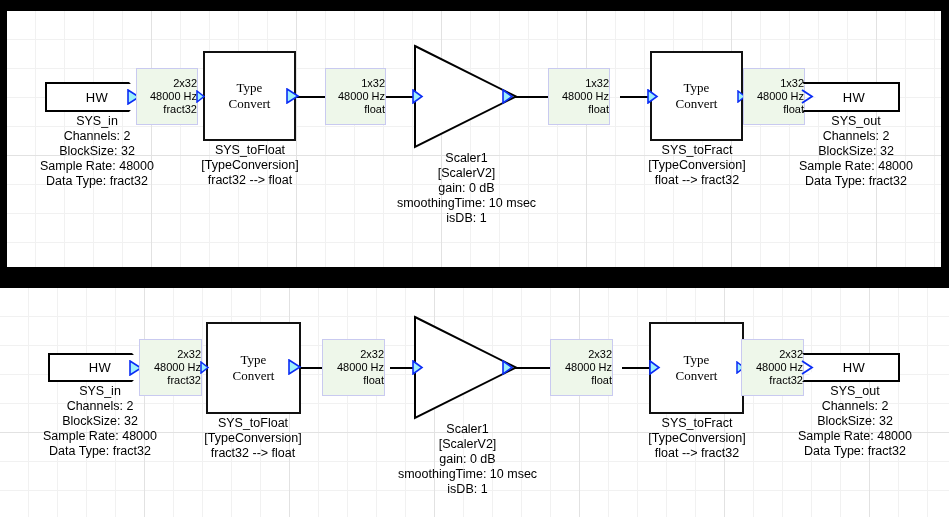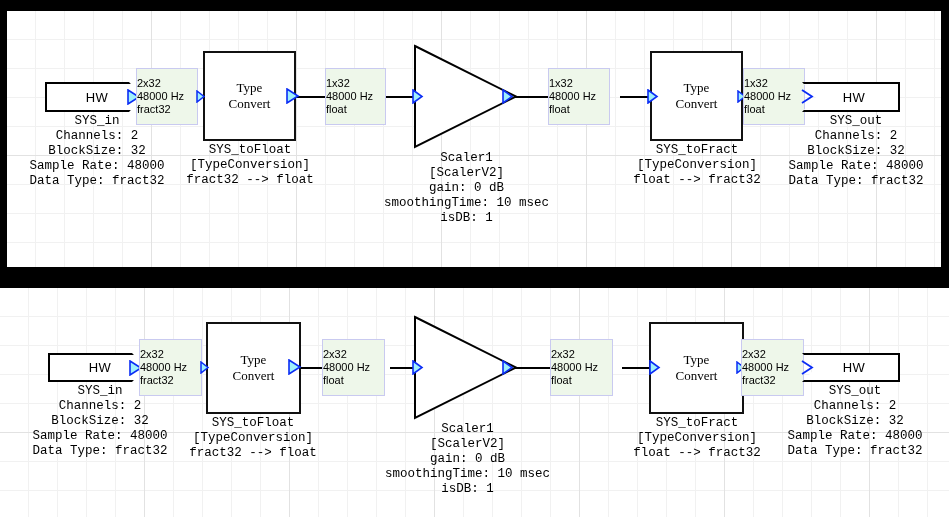--- a/index.html
+++ b/index.html
@@ -44,35 +44,35 @@
   .tc-block{background:#fff;border:2px solid #111;
             display:flex;align-items:center;justify-content:center;
             text-align:center;font-size:13px;line-height:16px;color:#000;font-family:Liberation Serif, serif;}
 
   
   .tri-wrap{}
   .tri-wrap svg{display:block;overflow:visible;}
 
   
   .sigbox{background:#eef7ea;border:1px solid #c9caf0;
-          display:flex;flex-direction:column;align-items:flex-start;justify-content:center;
+          display:flex;flex-direction:column;align-items:flex-end;justify-content:center;
           font-size:11px;line-height:13px;color:#000;text-align:center;}
   .sigbox span{display:block;white-space:nowrap;}
 
   
   .wire{position:absolute;background:#000;height:2px;}
 
   
   .port{position:absolute;width:0;height:0;}
   .port svg{display:block;}
 
   
   .caption{position:absolute;text-align:center;font-size:12.5px;line-height:15px;
            color:#000;white-space:nowrap;}
-  .caption div{white-space:nowrap;font-family:Liberation Mono, monospace;}
+  .caption div{white-space:nowrap;}
 </style>
 </head>
 <body>
 
 <div class="screen">
 
   <div class="blackbar" id="bar-top"></div>
   <div class="blackbar" id="bar-left"></div>
   <div class="blackbar" id="bar-right"></div>
   <div class="blackbar" id="bar-mid"></div>

